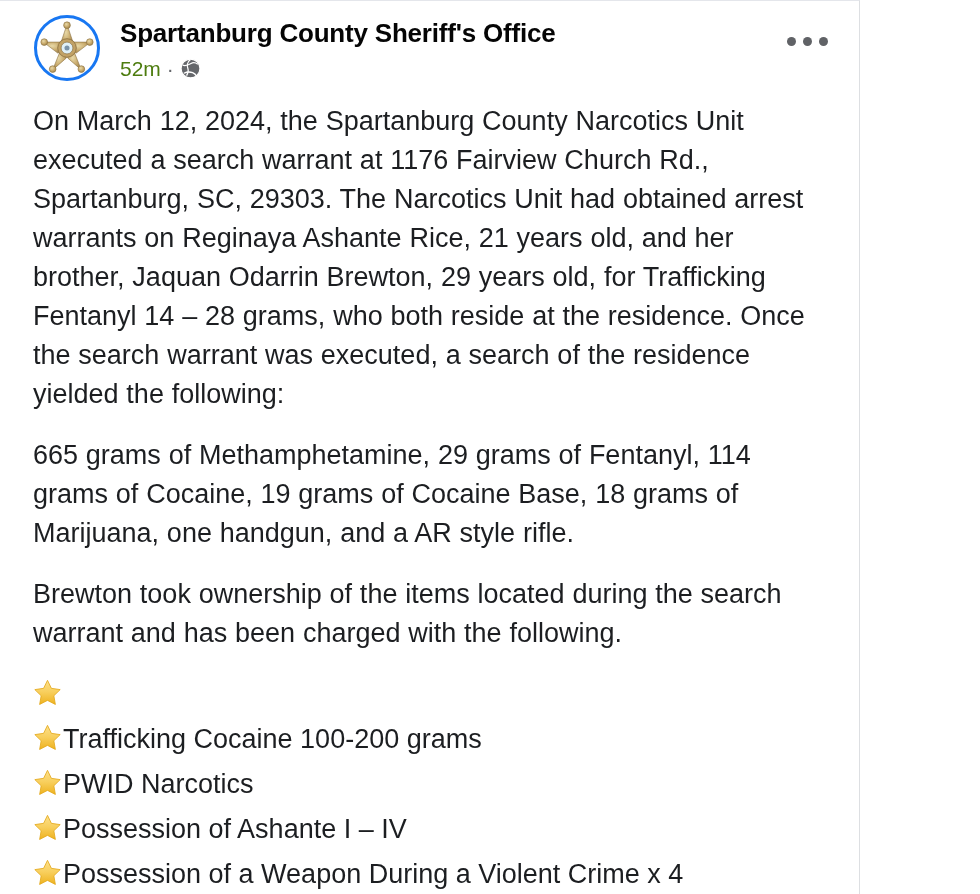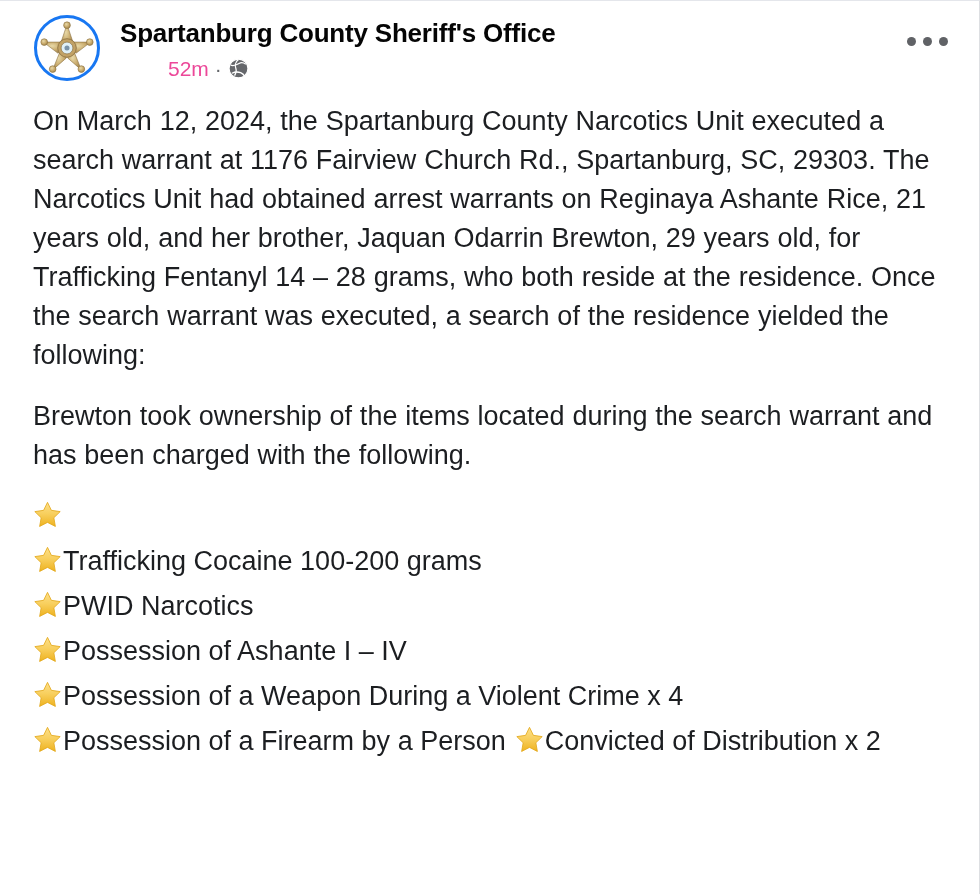--- a/index.html
+++ b/index.html
@@ -10,21 +10,21 @@
   body {
     width: 980px;
     height: 894px;
     overflow: hidden;
     font-family: "Liberation Sans", sans-serif;
     -webkit-font-smoothing: antialiased;
   }
 
   .post-card {
     position: relative;
-    width: 980px;
+    width: 860px;
     height: 894px;
     background: #ffffff;
     box-sizing: border-box;
     border-top: 1px solid #e4e6eb;
     border-right: 1px solid #dddfe2;
     overflow: hidden;
   }
 
   
   .post-header {
@@ -70,23 +70,22 @@
   }
 
   .meta-row {
     display: flex;
     align-items: center;
     margin-top: 6px;
     gap: 6px;
   }
   .timestamp {
     font-size: 21px;
-    color: #ec4899;
+    color: #4d7c0f;
     line-height: 1.2;
-    margin-left: 48px;
   }
   .meta-dot {
     font-size: 21px;
     color: #65676b;
     line-height: 1.2;
   }
   .globe-icon { display: block; }
 
   .more-menu {
     position: absolute;
@@ -202,20 +201,21 @@
 
     <div class="more-menu">
       <span></span>
       <span></span>
       <span></span>
     </div>
   </div>
 
   <div class="post-body">
     <p>On March 12, 2024,  the Spartanburg County Narcotics Unit executed a search warrant at 1176 Fairview Church Rd., Spartanburg, SC, 29303. The Narcotics Unit had obtained arrest warrants on Reginaya Ashante Rice, 21 years old, and her brother, Jaquan Odarrin Brewton, 29 years old, for Trafficking Fentanyl 14 – 28 grams, who both reside at the residence. Once the search warrant was executed, a search of the residence yielded the following:</p>
+    <p>665 grams of Methamphetamine, 29 grams of Fentanyl, 114 grams of Cocaine, 19 grams of Cocaine Base, 18 grams of Marijuana, one handgun, and a AR style rifle.</p>
     <p class="tight">Brewton took ownership of the items located during the search warrant and has been charged with the following.</p>
 
     <ul class="charge-list">
       <li>
         <span class="star-ico"><svg width="29" height="29" viewBox="0 0 32 32" aria-hidden="true">
               <defs>
                 <linearGradient id="stg" x1="0" y1="0" x2="0" y2="1">
                   <stop offset="0%" stop-color="#fde08a"></stop>
                   <stop offset="48%" stop-color="#f8cf5d"></stop>
                   <stop offset="100%" stop-color="#eeb21f"></stop>

